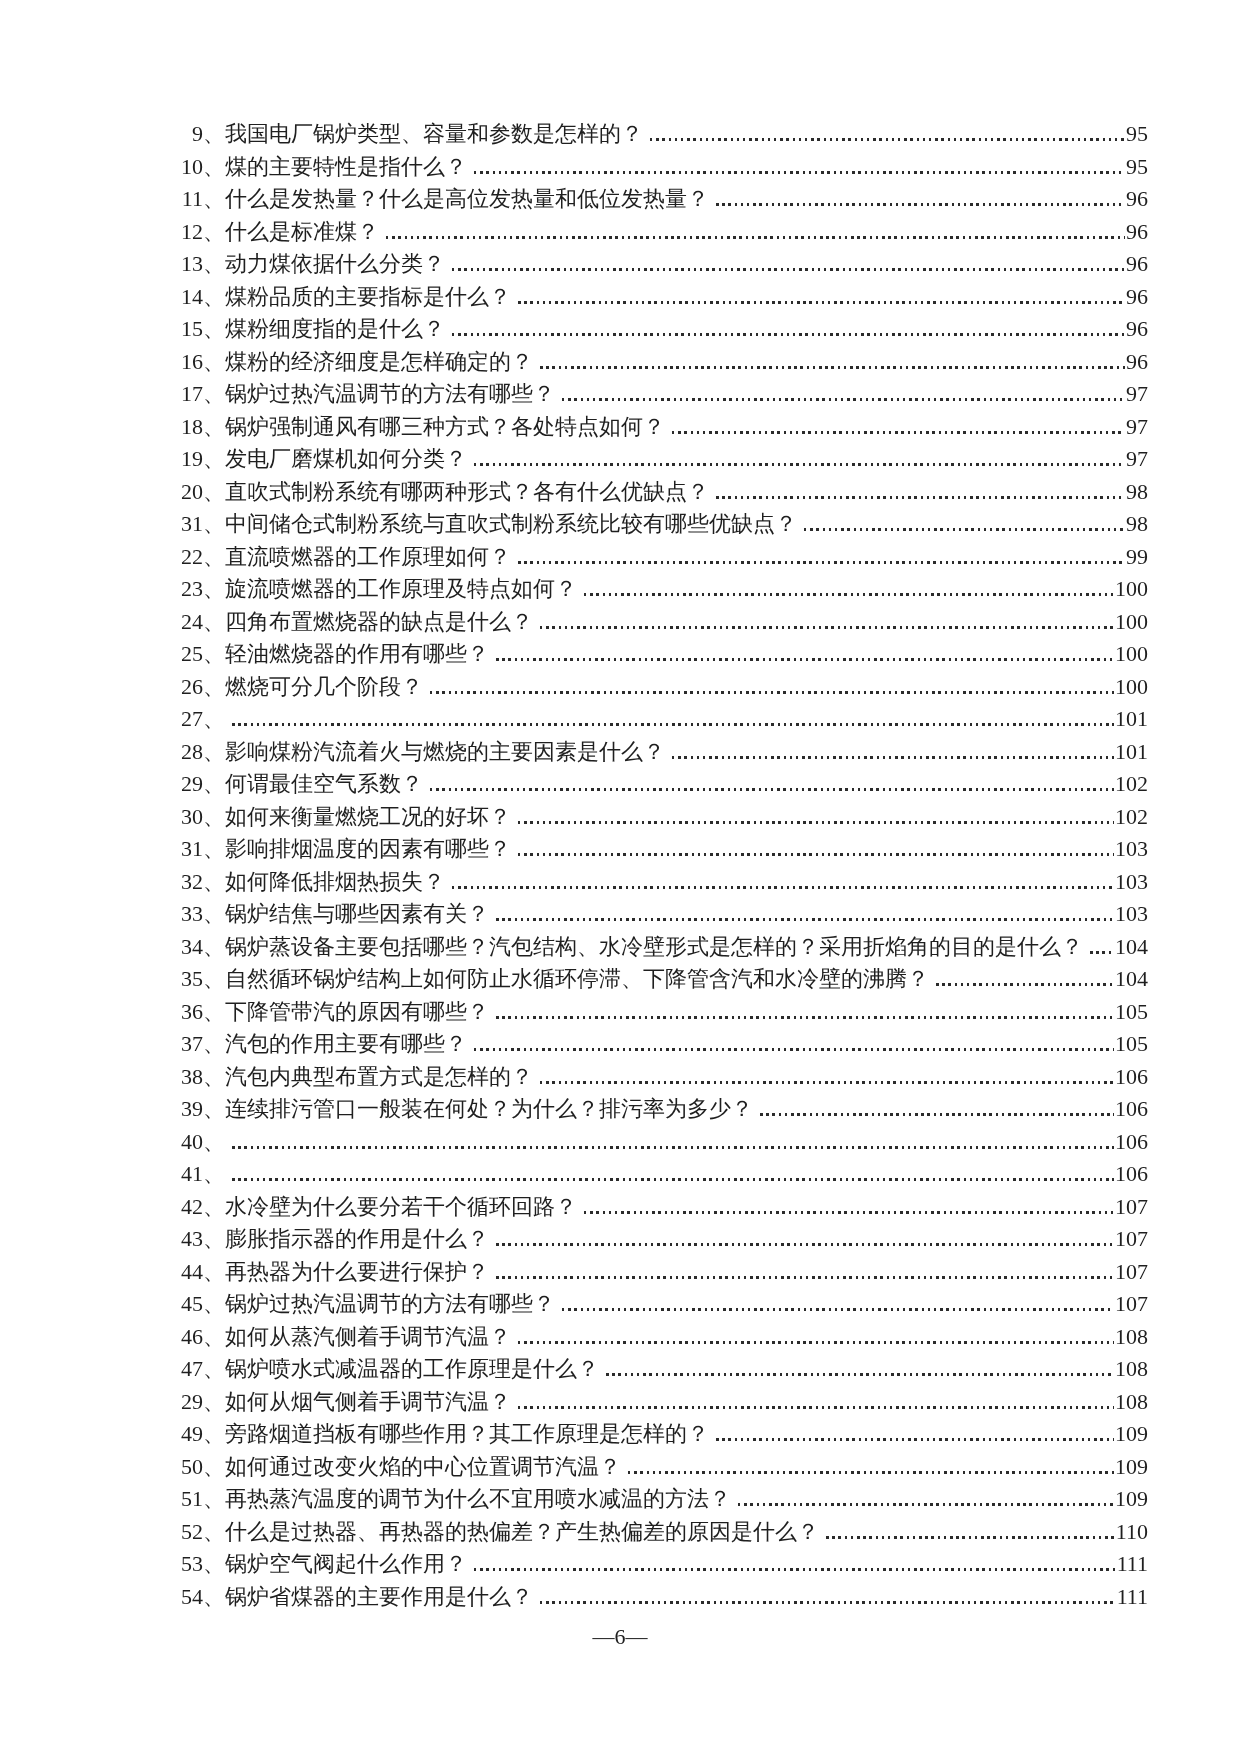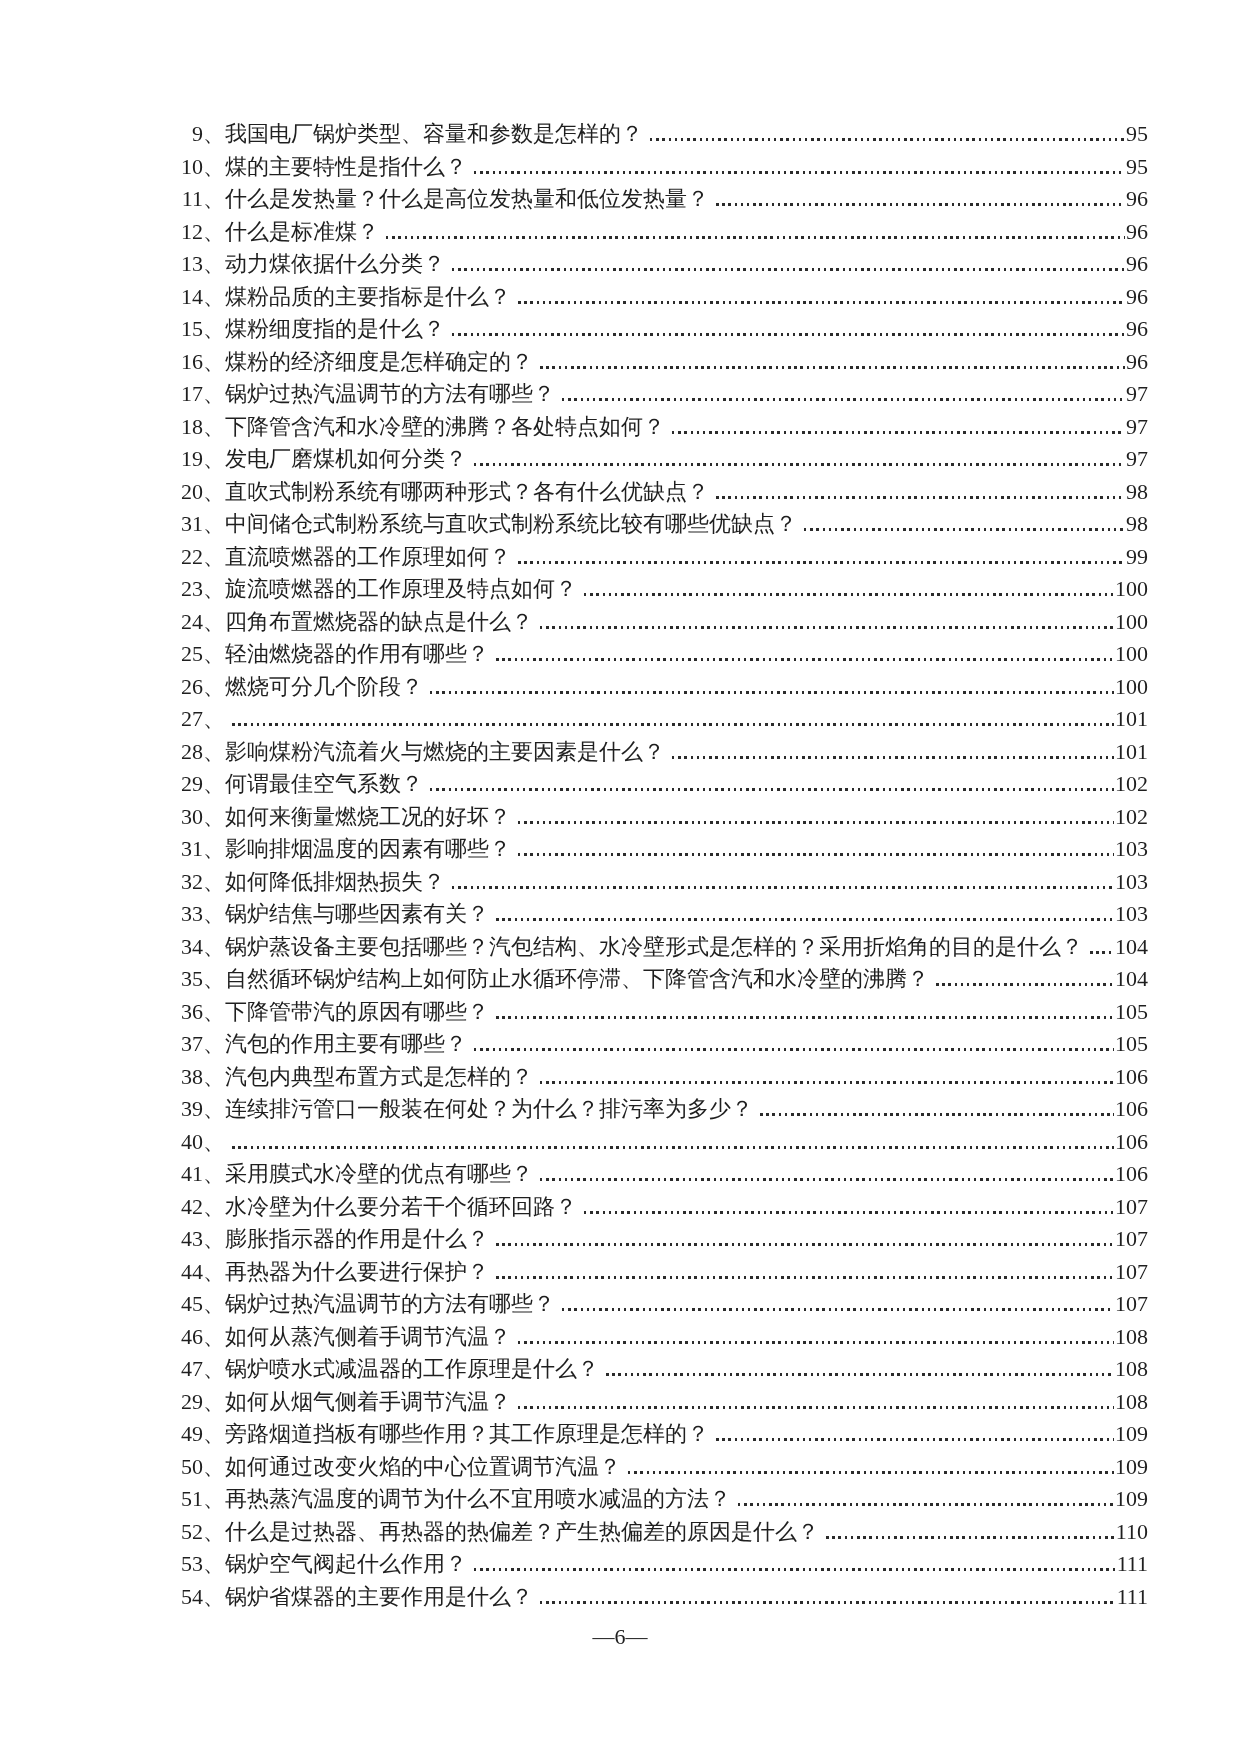--- a/index.html
+++ b/index.html
@@ -131,21 +131,21 @@
       <div class="toc-row">
         <span class="toc-num">17</span>
         <span class="toc-sep">、</span>
         <span class="toc-text">锅炉过热汽温调节的方法有哪些？</span>
         <span class="toc-leader"></span>
         <span class="toc-page">97</span>
       </div>
       <div class="toc-row">
         <span class="toc-num">18</span>
         <span class="toc-sep">、</span>
-        <span class="toc-text">下降管含汽和水冷壁的沸腾？各处特点如何？</span>
+        <span class="toc-text">锅炉强制通风有哪三种方式？各处特点如何？</span>
         <span class="toc-leader"></span>
         <span class="toc-page">97</span>
       </div>
       <div class="toc-row">
         <span class="toc-num">19</span>
         <span class="toc-sep">、</span>
         <span class="toc-text">发电厂磨煤机如何分类？</span>
         <span class="toc-leader"></span>
         <span class="toc-page">97</span>
       </div>
@@ -290,21 +290,20 @@
       </div>
       <div class="toc-row">
         <span class="toc-num">40</span>
         <span class="toc-sep">、</span>
         <span class="toc-leader"></span>
         <span class="toc-page">106</span>
       </div>
       <div class="toc-row">
         <span class="toc-num">41</span>
         <span class="toc-sep">、</span>
-        <span class="toc-text">采用膜式水冷壁的优点有哪些？</span>
         <span class="toc-leader"></span>
         <span class="toc-page">106</span>
       </div>
       <div class="toc-row">
         <span class="toc-num">42</span>
         <span class="toc-sep">、</span>
         <span class="toc-text">水冷壁为什么要分若干个循环回路？</span>
         <span class="toc-leader"></span>
         <span class="toc-page">107</span>
       </div>

